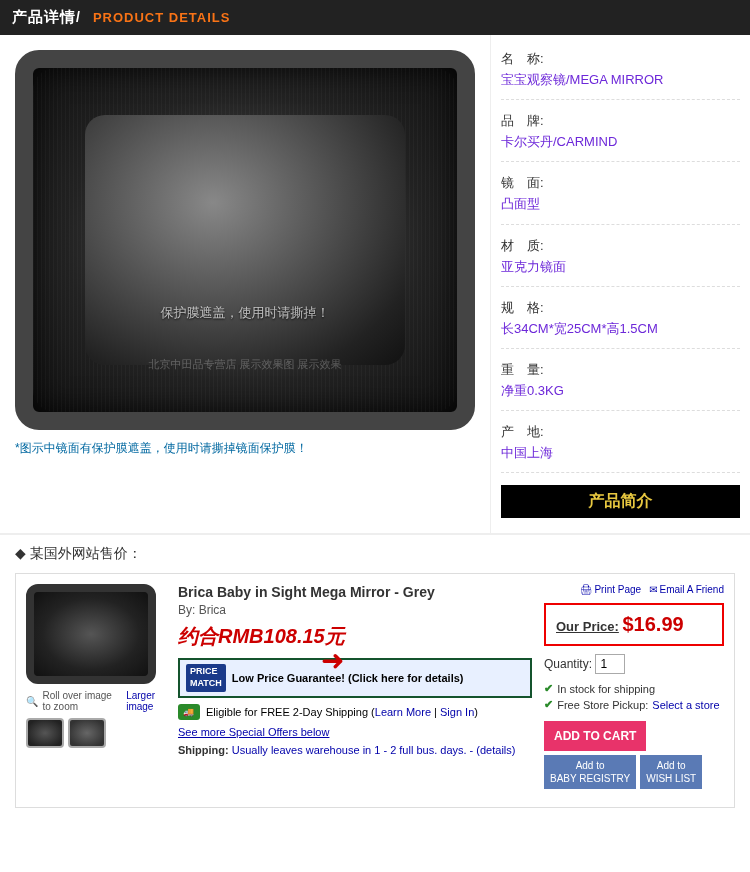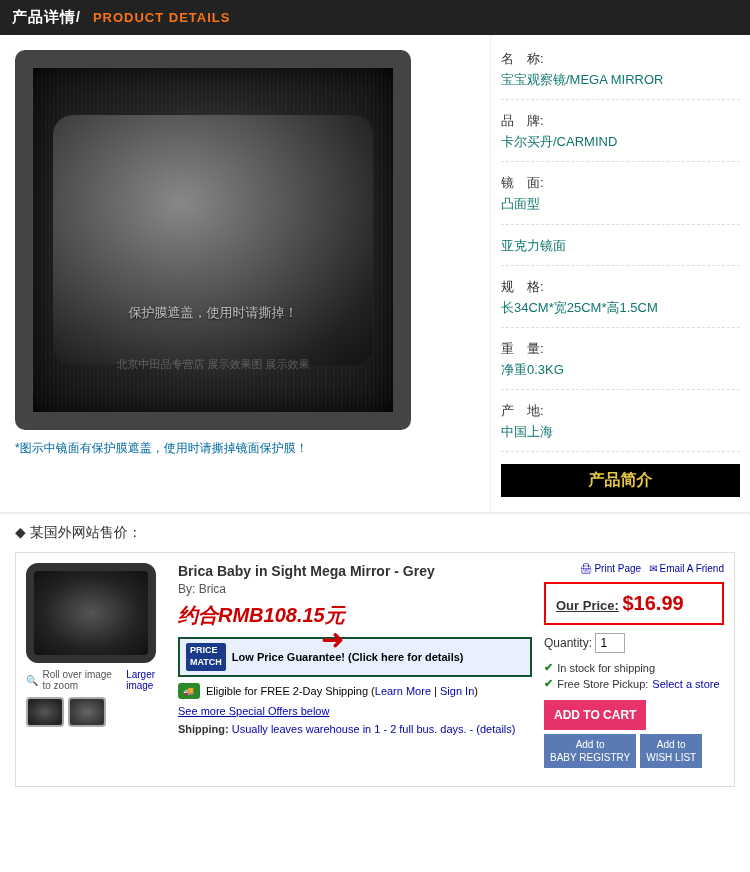--- a/index.html
+++ b/index.html
@@ -23,24 +23,24 @@
       border-bottom: 2px solid #eee;
     }
 
     
     .product-image-section {
       width: 490px;
       padding: 15px;
       position: relative;
     }
     .product-main-image {
-      width: 396px;
+      width: 460px;
       height: 380px;
       background: radial-gradient(ellipse at center, #555 0%, #222 60%, #111 100%);
-      border-radius: 10px;
+      border-radius: 24px;
       border: 18px solid #444;
       position: relative;
       display: flex;
       align-items: center;
       justify-content: center;
       box-shadow: inset 0 0 30px rgba(0,0,0,0.8);
       overflow: hidden;
     }
     .product-main-image::before {
       content: '';
@@ -101,21 +101,21 @@
       margin-bottom: 12px;
       border-bottom: 1px dashed #ddd;
       padding-bottom: 10px;
     }
     .spec-label {
       color: #333;
       font-size: 13px;
       margin-bottom: 3px;
     }
     .spec-value {
-      color: #0f766e;
+      color: #6d28d9;
       font-size: 13px;
       line-height: 1.4;
     }
     .intro-header {
       background: #000;
       color: #fff;
       text-align: center;
       padding: 6px;
       font-size: 14px;
       margin-top: 8px;
@@ -392,20 +392,21 @@
       <div class="spec-label">品　牌:</div>
       <div class="spec-value">卡尔买丹/CARMIND</div>
     </div>
 
     <div class="spec-row">
       <div class="spec-label">镜　面:</div>
       <div class="spec-value">凸面型</div>
     </div>
 
     <div class="spec-row">
+      <div class="spec-label">材　质:</div>
       <div class="spec-value">亚克力镜面</div>
     </div>
 
     <div class="spec-row">
       <div class="spec-label">规　格:</div>
       <div class="spec-value">长34CM*宽25CM*高1.5CM</div>
     </div>
 
     <div class="spec-row">
       <div class="spec-label">重　量:</div>

